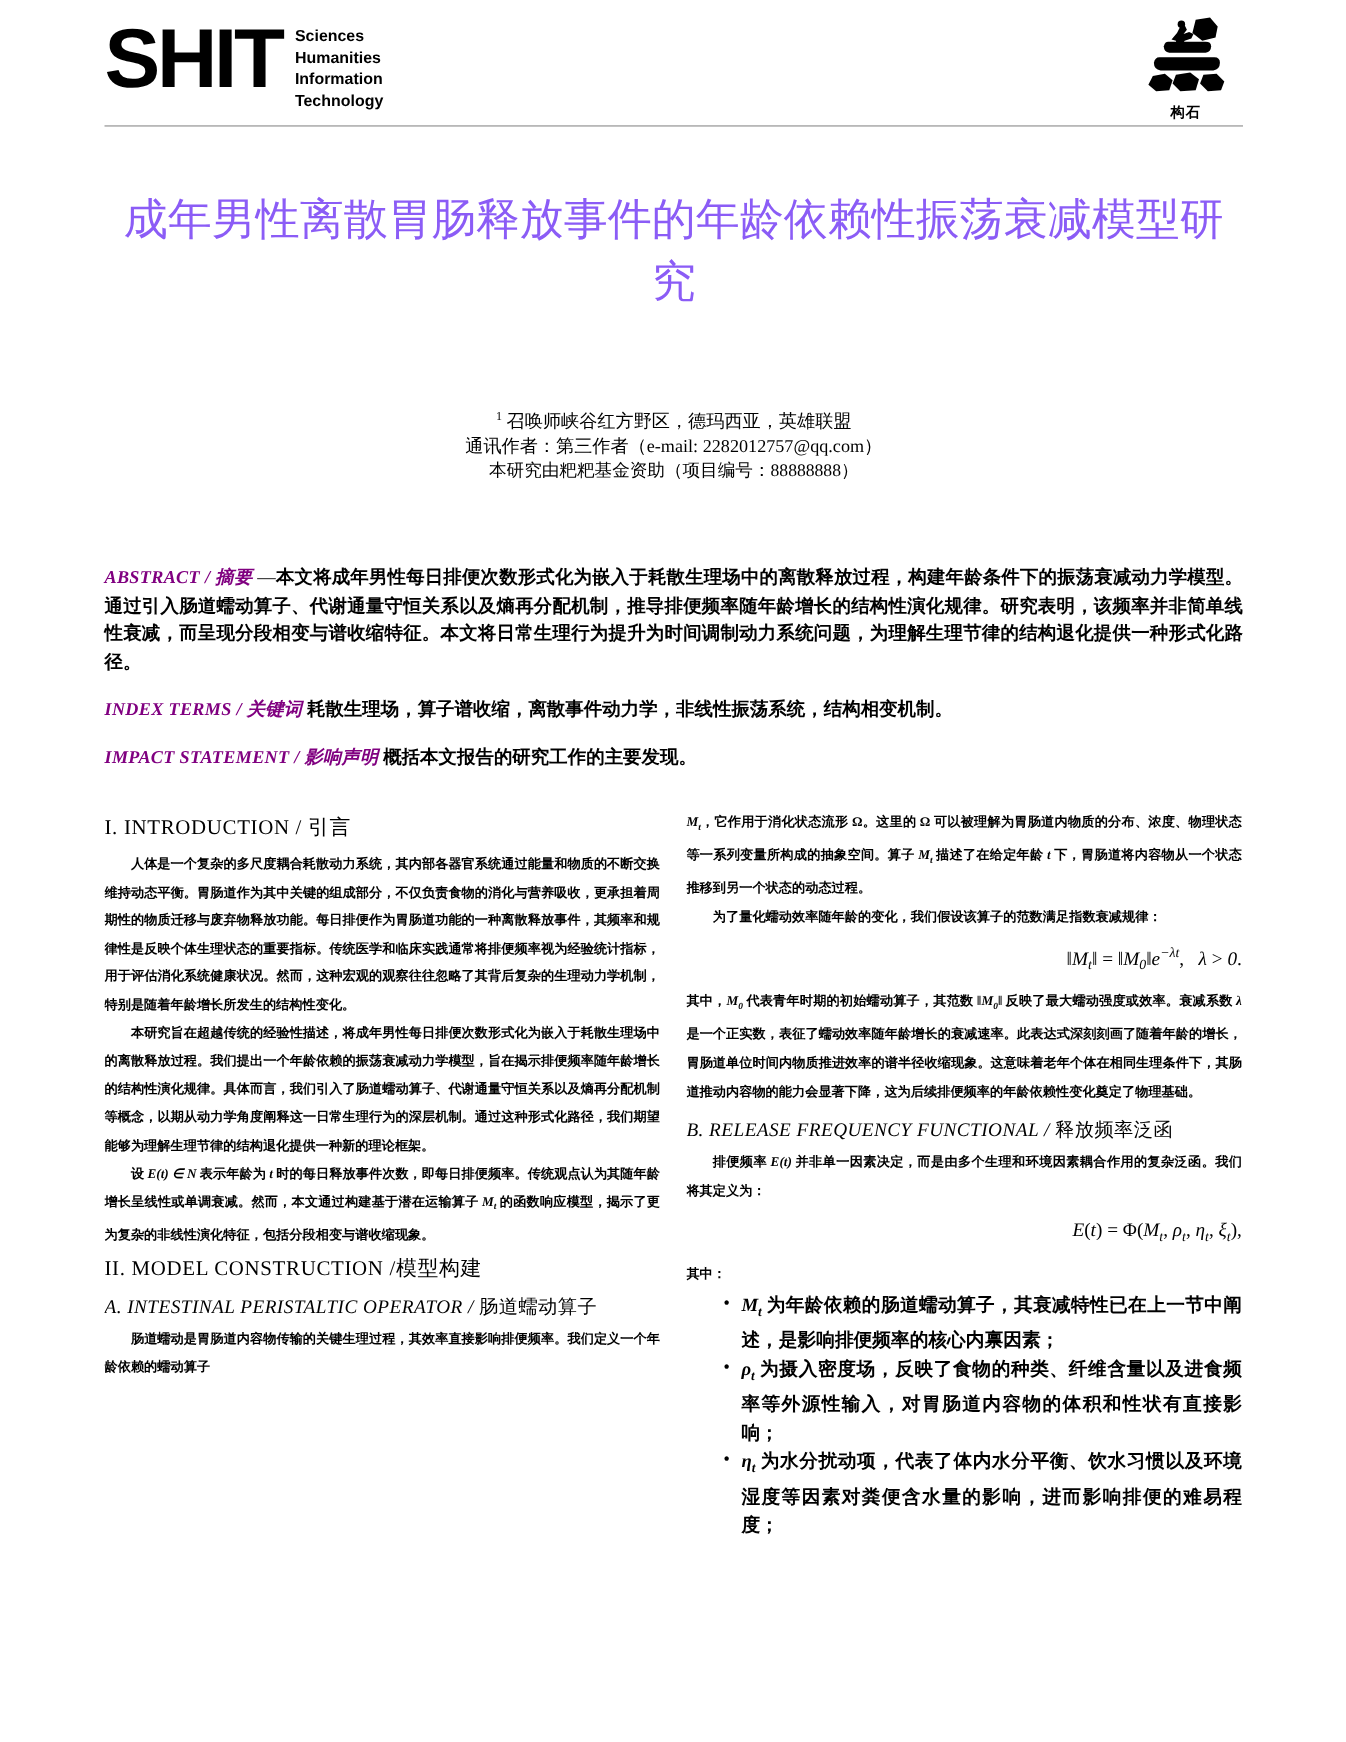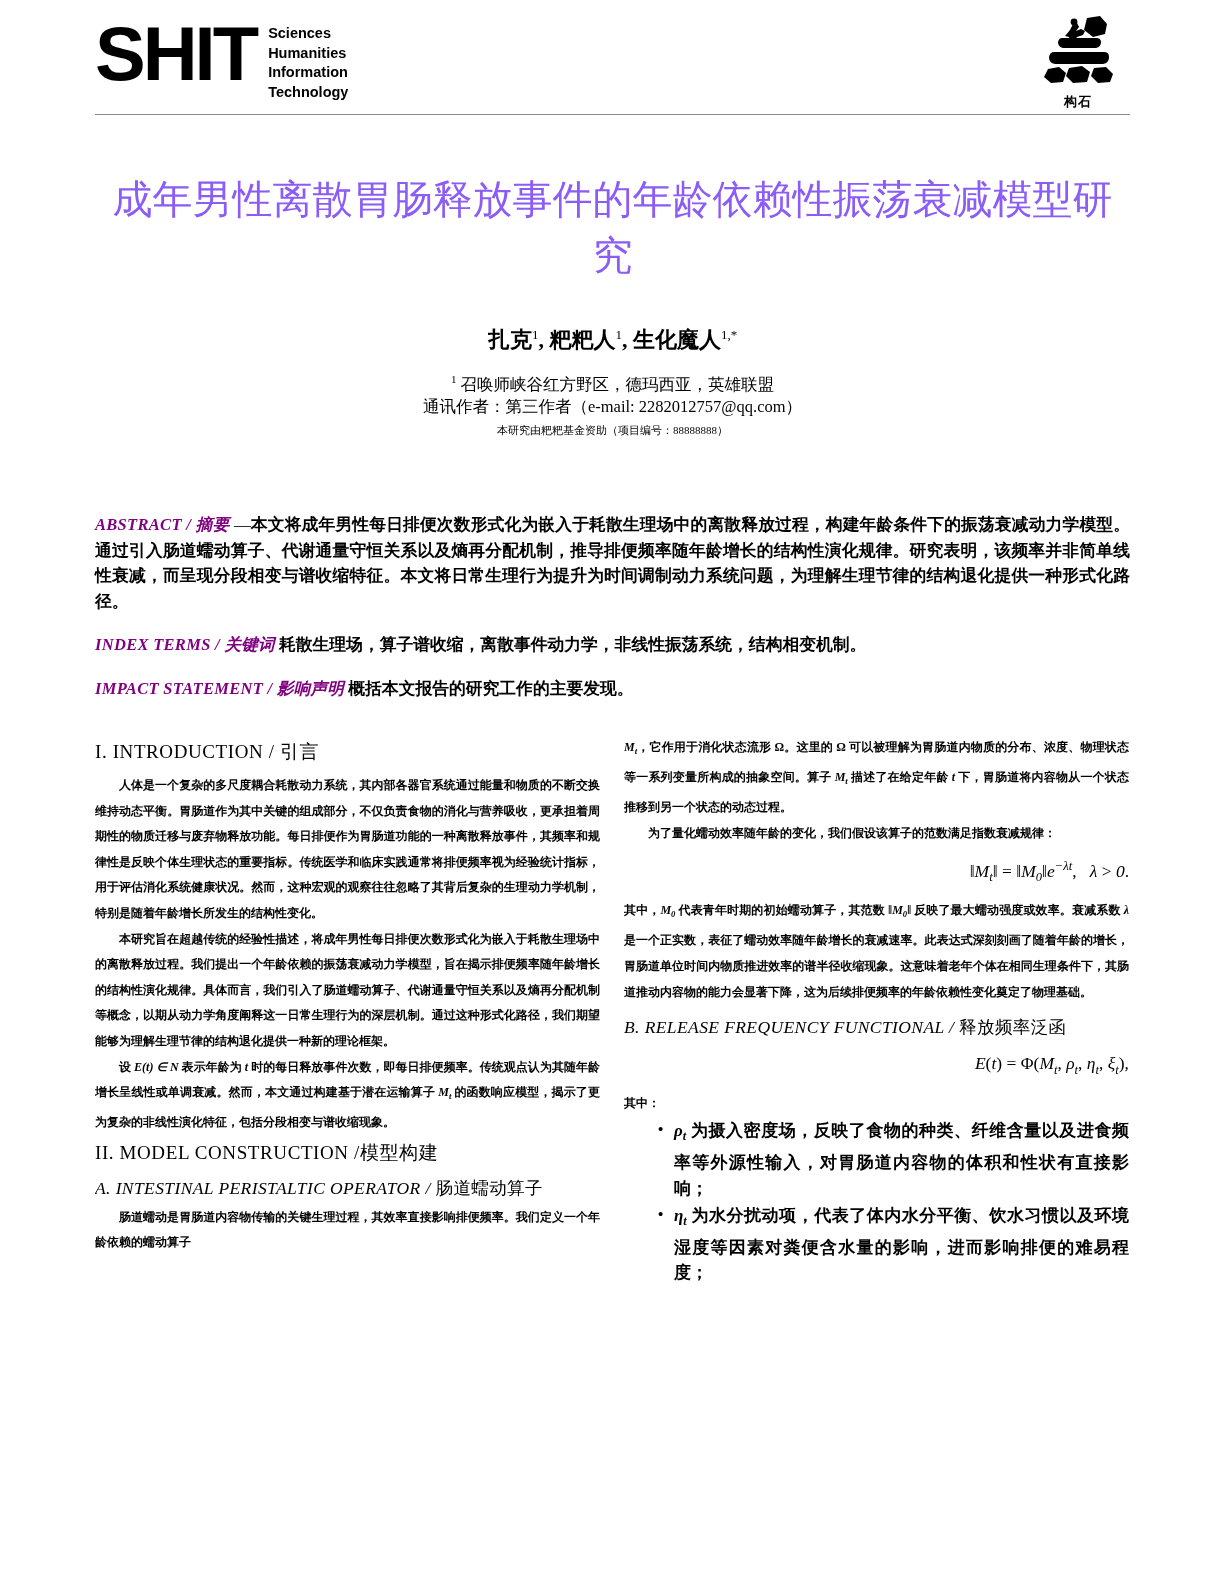--- a/index.html
+++ b/index.html
@@ -108,21 +108,21 @@
   .affil {
     position: absolute;
     left: 95px;
     top: 368px;
     width: 1035px;
     text-align: center;
     font-size: 16.5px;
     line-height: 22.5px;
   }
   .affil sup { font-size: 11px; vertical-align: super; }
-  .affil .small { font-size: 11px; }
+  .affil .small { font-size: 16px; }
 
   
   .frontmatter {
     position: absolute;
     left: 95px;
     top: 512px;
     width: 1035px;
   }
   .fm-head {
     color: #800080;
@@ -252,25 +252,20 @@
         <path d="M37 54 L50 52 L58 58 L55 68 L41 69 L34 62 Z" fill="#000"></path>
         <path d="M62 54 L74 53 L81 60 L78 68 L66 69 L59 62 Z" fill="#000"></path>
       </svg>
       <div class="emblem-label">构石</div>
     </div>
   </div>
   <div class="rule"></div>
 
   <div class="title">成年男性离散胃肠释放事件的年龄依赖性振荡衰减模型研究</div>
 
-  <div class="authors">
-    <span>扎克</span><sup>1</sup>,
-    <span>粑粑人</span><sup>1</sup>,
-    <span>生化魔人</span><sup>1,*</sup>
-  </div>
 
   <div class="affil">
     <div><sup>1</sup> <span>召唤师峡谷红方野区，德玛西亚，英雄联盟</span></div>
     <div>通讯作者：第三作者（e-mail: 2282012757@qq.com）</div>
     <div class="small">本研究由粑粑基金资助（项目编号：88888888）</div>
   </div>
 
   <div class="frontmatter">
 
     <p class="fm-para">
@@ -312,26 +307,28 @@
       <p class="body">为了量化蠕动效率随年龄的变化，我们假设该算子的范数满足指数衰减规律：</p>
 
       <div class="eq">
         <span class="upright">‖</span><span class="mathcal">M</span><sub class="m">t</sub><span class="upright">‖</span> <span class="upright">=</span> <span class="upright">‖</span><span class="mathcal">M</span><sub class="m">0</sub><span class="upright">‖</span><span class="math">e</span><sup class="m">−λ<span class="math">t</span></sup><span class="upright">,</span>&nbsp;&nbsp;&nbsp;λ <span class="upright">&gt;</span> 0<span class="upright">.</span>
       </div>
 
       <p class="body noindent"><span>其中，</span><span class="mathcal">M</span><sub class="m">0</sub><span> 代表青年时期的初始蠕动算子，其范数 </span><span class="mathcal">‖M</span><sub class="m">0</sub><span>‖</span><span> 反映了最大蠕动强度或效率。衰减系数 </span><span class="math">λ</span><span> 是一个正实数，表征了蠕动效率随年龄增长的衰减速率。此表达式深刻刻画了随着年龄的增长，胃肠道单位时间内物质推进效率的谱半径收缩现象。这意味着老年个体在相同生理条件下，其肠道推动内容物的能力会显著下降，这为后续排便频率的年龄依赖性变化奠定了物理基础。</span></p>
 
       <div class="subsec-head"><span>B. RELEASE FREQUENCY FUNCTIONAL</span><span> / </span><span class="cjk">释放频率泛函</span></div>
 
+      <p class="body"><span>排便频率 </span><span class="math">E(t)</span><span> 并非单一因素决定，而是由多个生理和环境因素耦合作用的复杂泛函。我们将其定义为：</span></p>
 
       <div class="eq">
         <span class="math">E</span><span class="upright">(</span><span class="math">t</span><span class="upright">)</span> <span class="upright">=</span> <span class="upright">Φ(</span><span class="mathcal">M</span><sub class="m">t</sub><span class="upright">,</span> ρ<sub class="m">t</sub><span class="upright">,</span> η<sub class="m">t</sub><span class="upright">,</span> ξ<sub class="m">t</sub><span class="upright">),</span>
       </div>
 
       <p class="body noindent">其中：</p>
 
       <ul class="bullets">
+        <li><span class="mathcal">M</span><sub class="m">t</sub><span> 为年龄依赖的肠道蠕动算子，其衰减特性已在上一节中阐述，是影响排便频率的核心内禀因素；</span></li>
         <li><span class="math">ρ</span><sub class="m">t</sub><span> 为摄入密度场，反映了食物的种类、纤维含量以及进食频率等外源性输入，对胃肠道内容物的体积和性状有直接影响；</span></li>
         <li><span class="math">η</span><sub class="m">t</sub><span> 为水分扰动项，代表了体内水分平衡、饮水习惯以及环境湿度等因素对粪便含水量的影响，进而影响排便的难易程度；</span></li>
       </ul>
     </div>
   </div>
 </div>
 
 </body></html>

